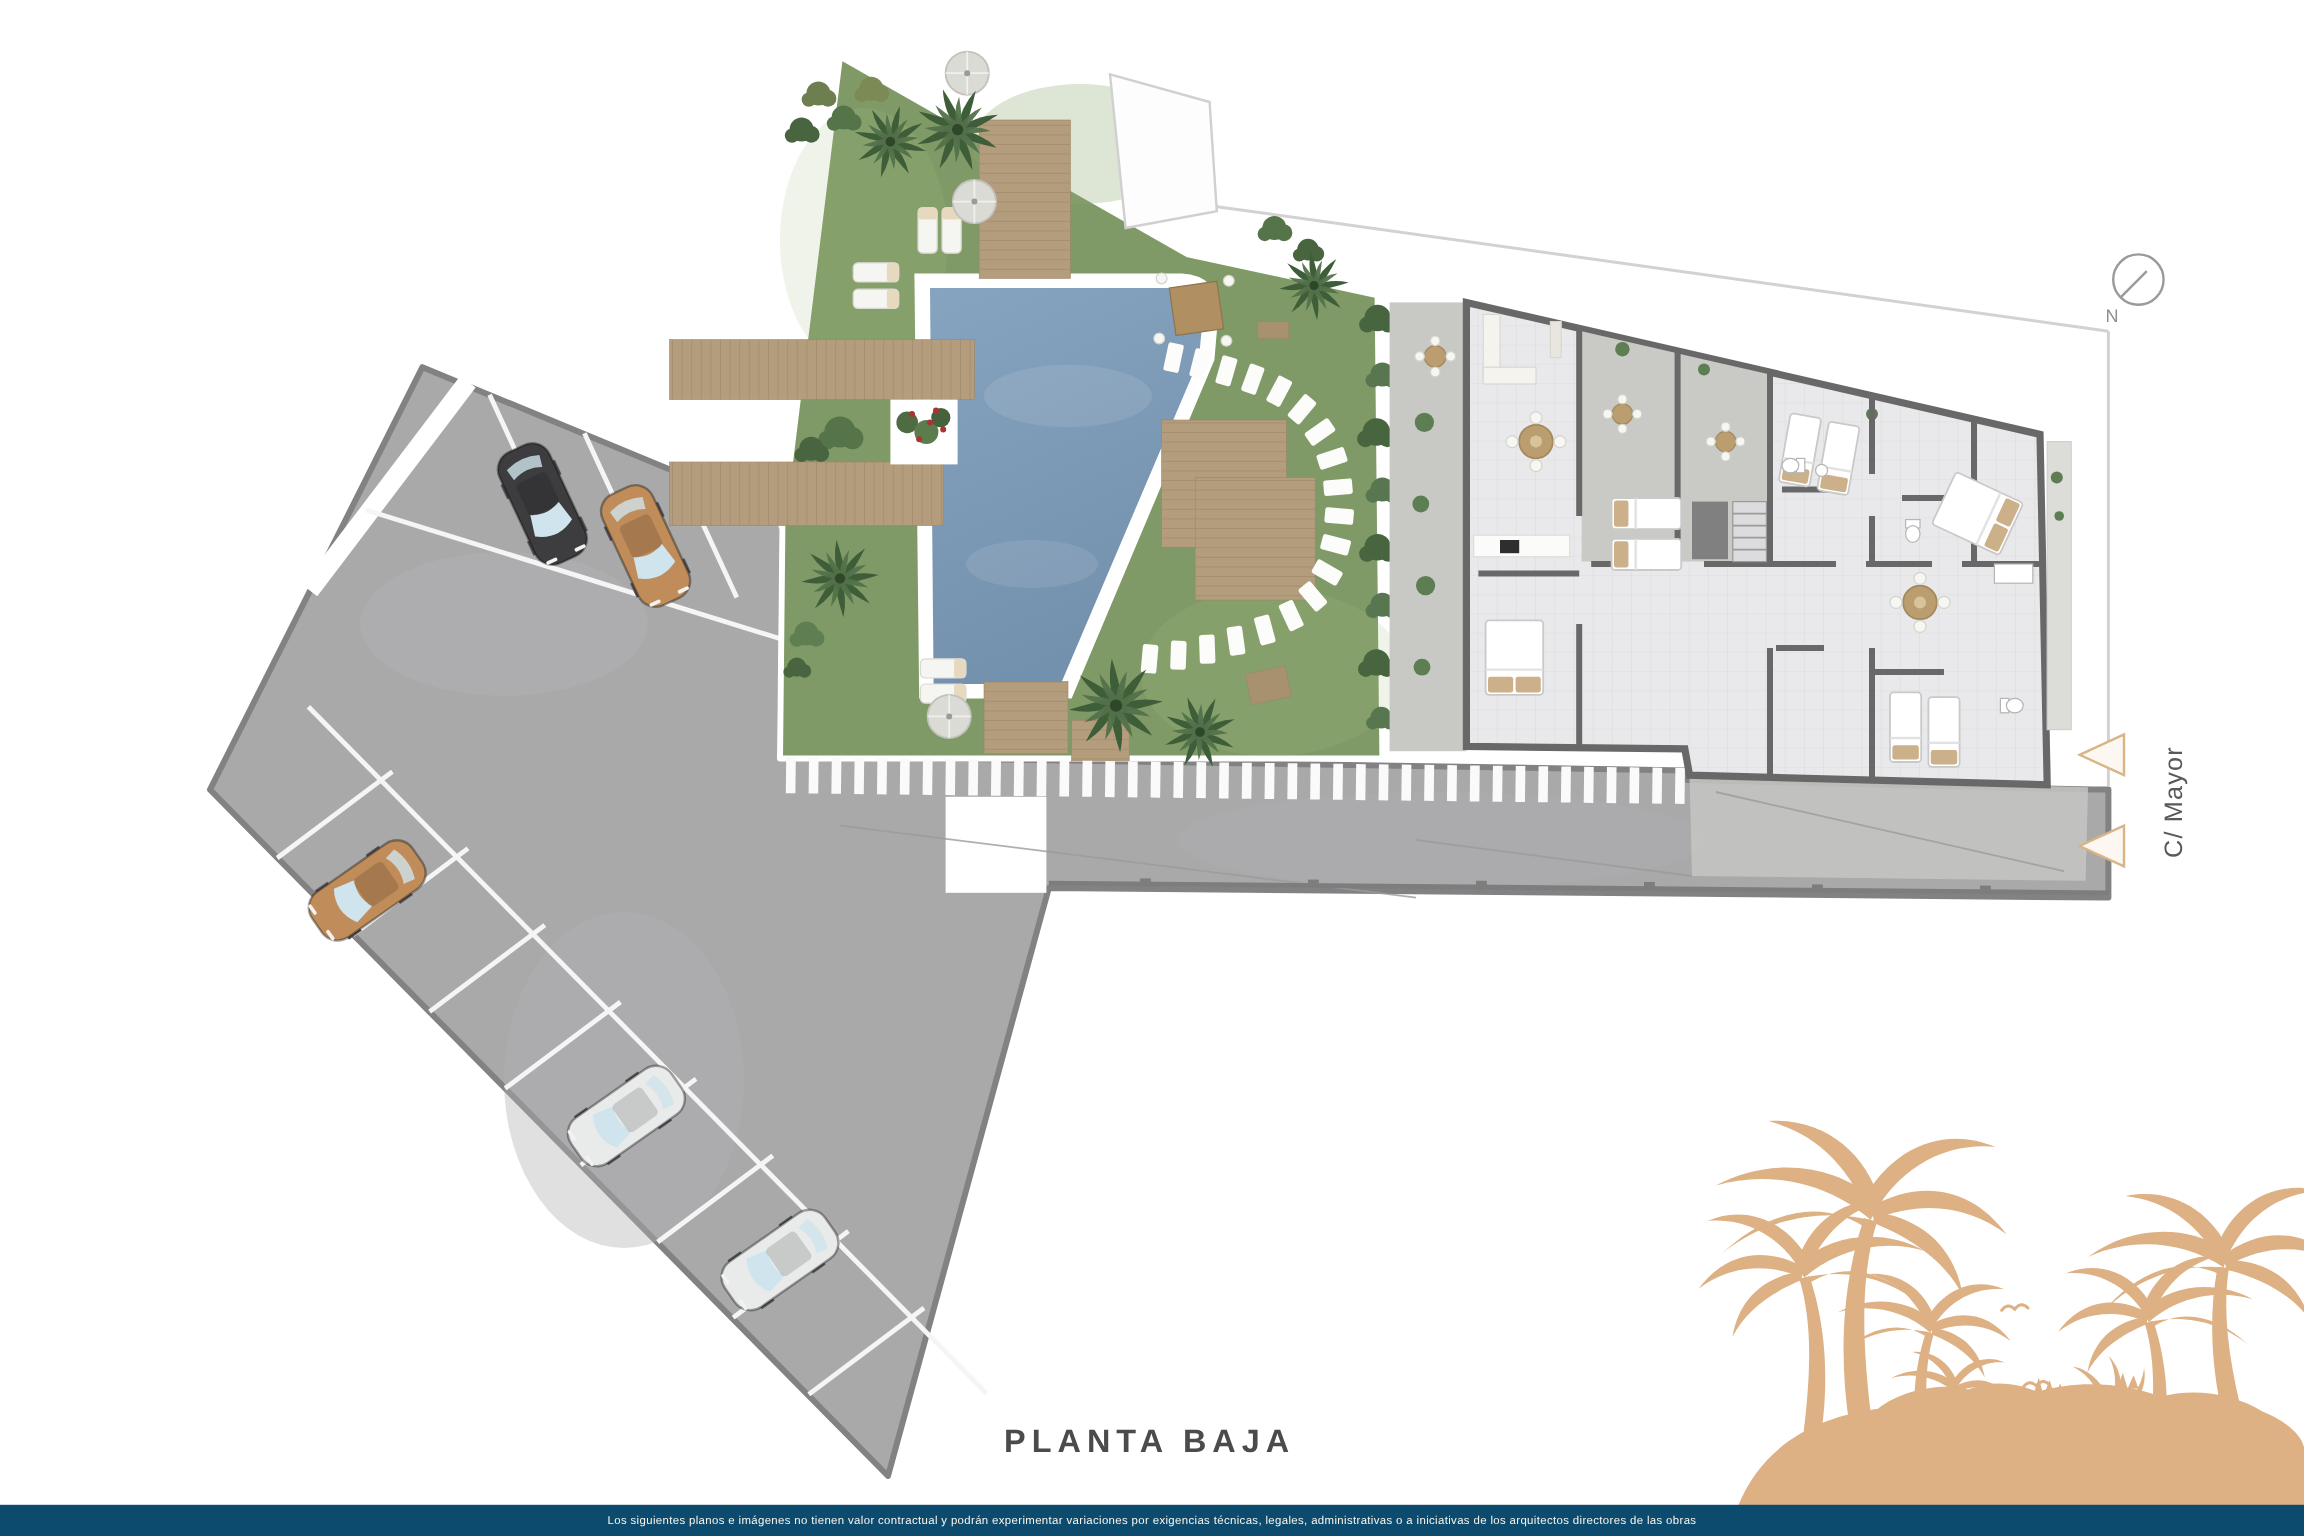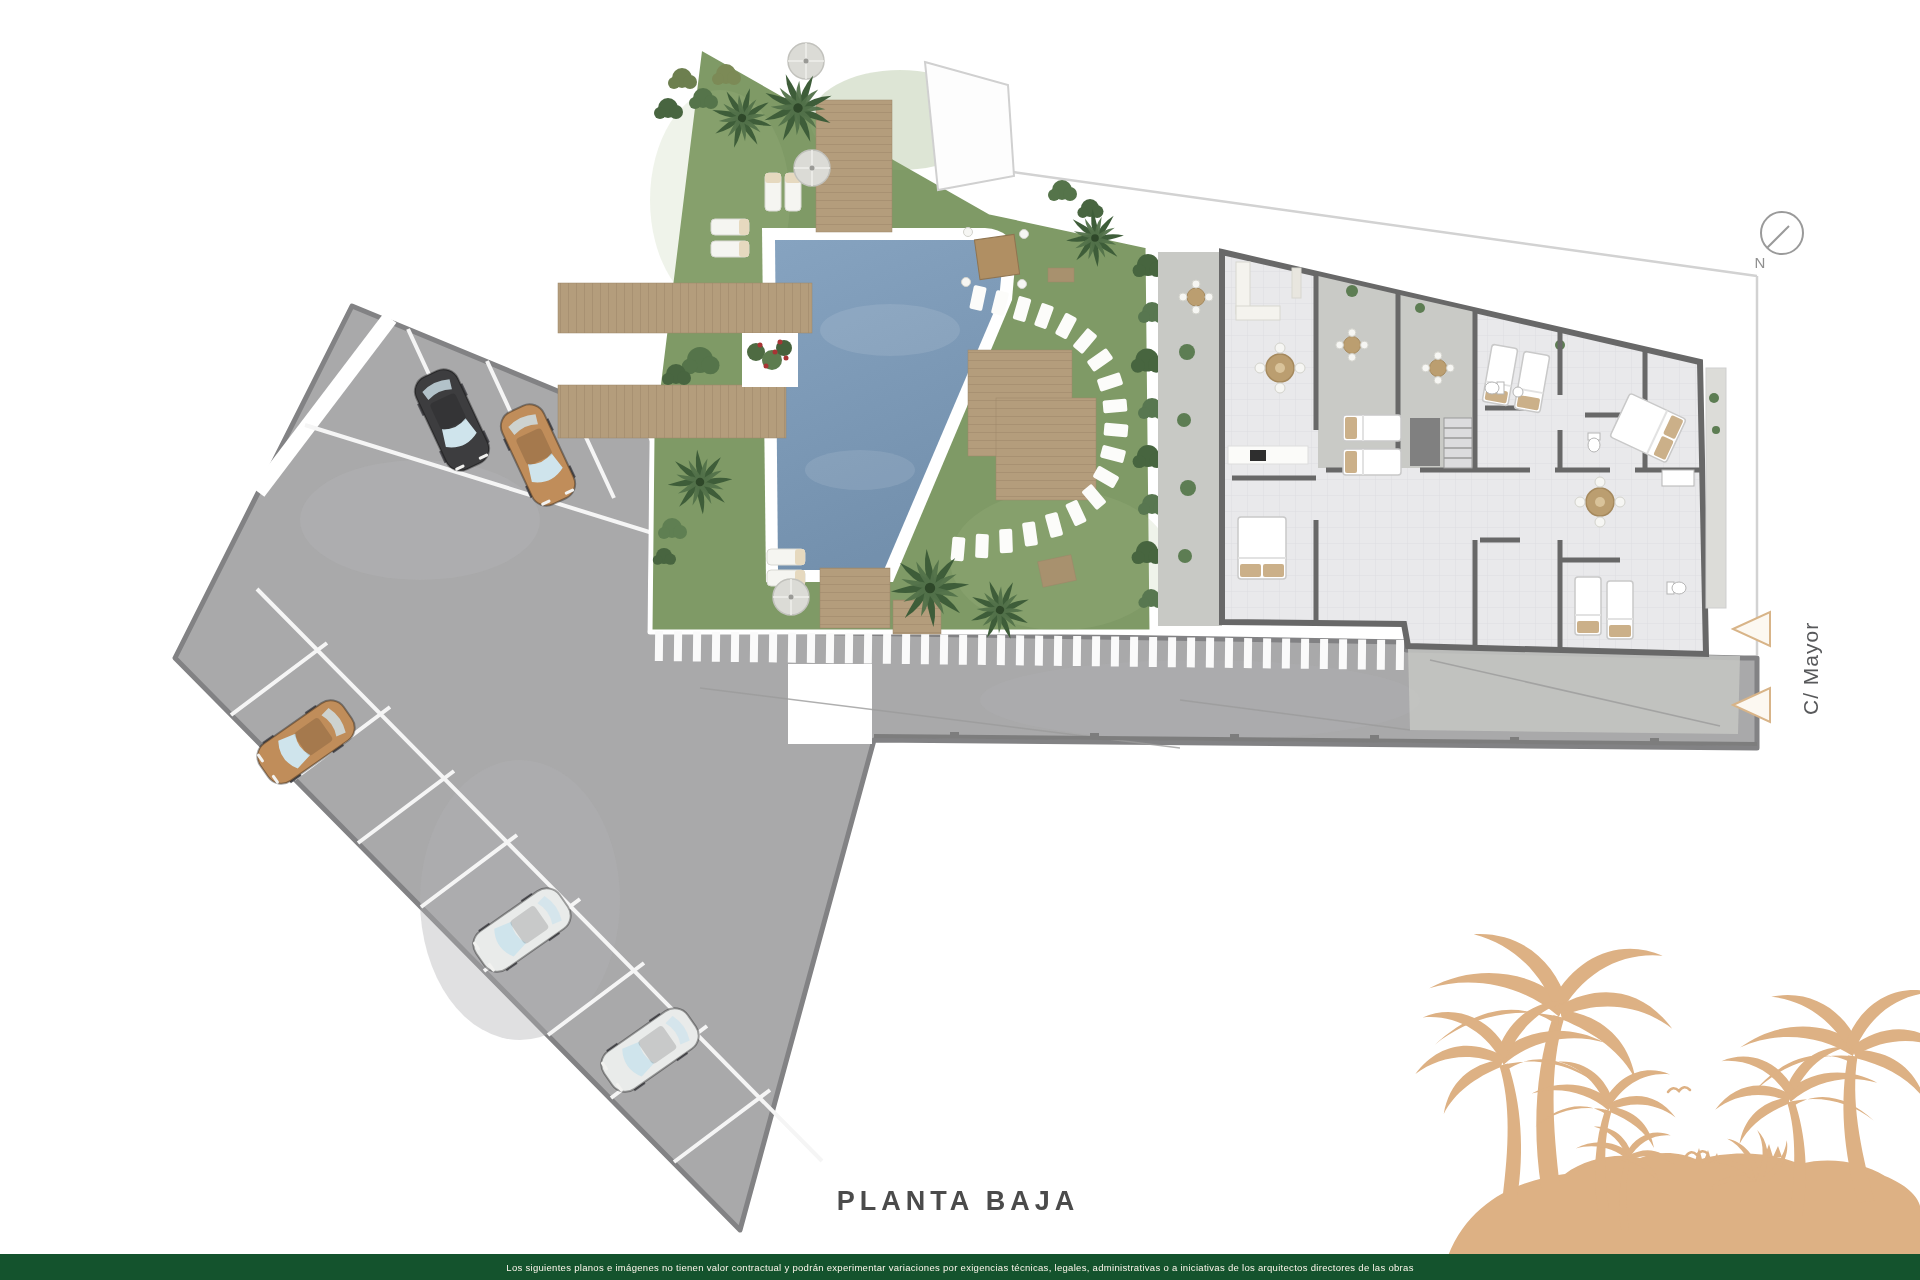--- a/index.html
+++ b/index.html
@@ -1,20 +1,20 @@
 <!DOCTYPE html>
 <html><head>
 <meta charset="utf-8">
 <style>
   html,body{margin:0;padding:0;background:#ffffff;}
   #stage{position:relative;width:1920px;height:1280px;overflow:hidden;background:#fff;
          font-family:"Liberation Sans", sans-serif;}
   #plan-svg{position:absolute;left:0;top:0;}
   #disclaimer-bar{position:absolute;left:0;bottom:0;width:1920px;height:26px;
-      background:#14532d;display:flex;align-items:center;justify-content:center;}
+      background:#0c4a6e;display:flex;align-items:center;justify-content:center;}
   #disclaimer-bar span{color:#fdf6ec;font-size:9.5px;letter-spacing:.3px;}
   .title-text{font-weight:bold;font-size:27px;letter-spacing:5px;fill:#4b4b4b;}
   .street-text{font-size:21px;fill:#58595b;letter-spacing:1px;}
   .compass-text{font-size:15px;fill:#8f8f8f;}
 </style>
 </head>
 <body>
 
 <div id="stage">
 <svg id="plan-svg" width="1920" height="1280" viewBox="0 0 1920 1280">

